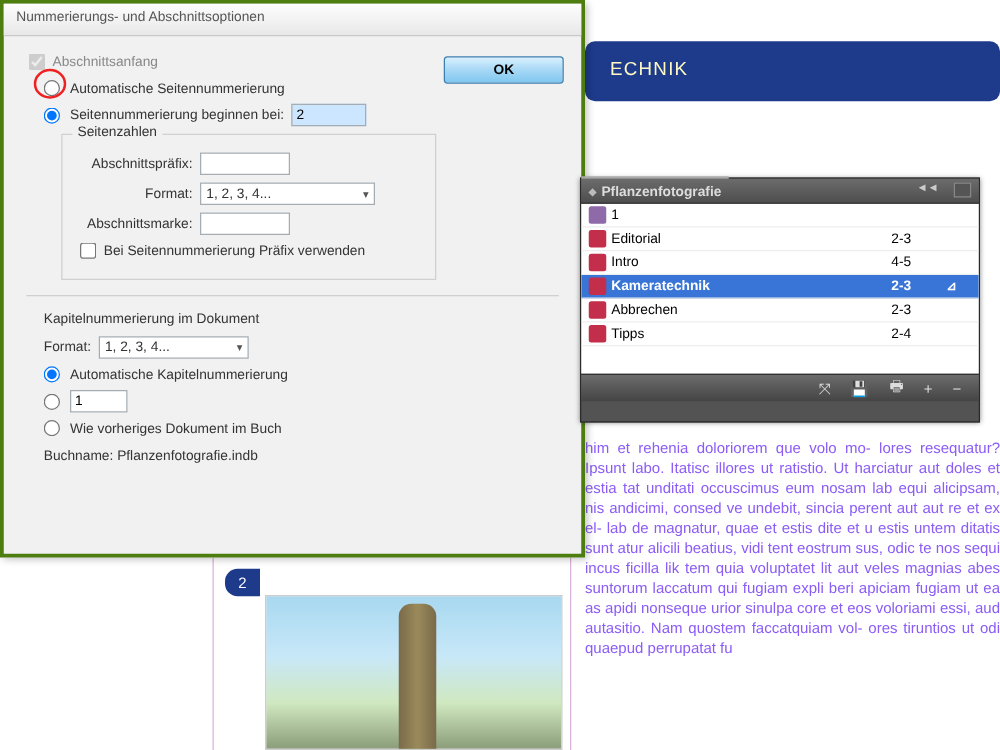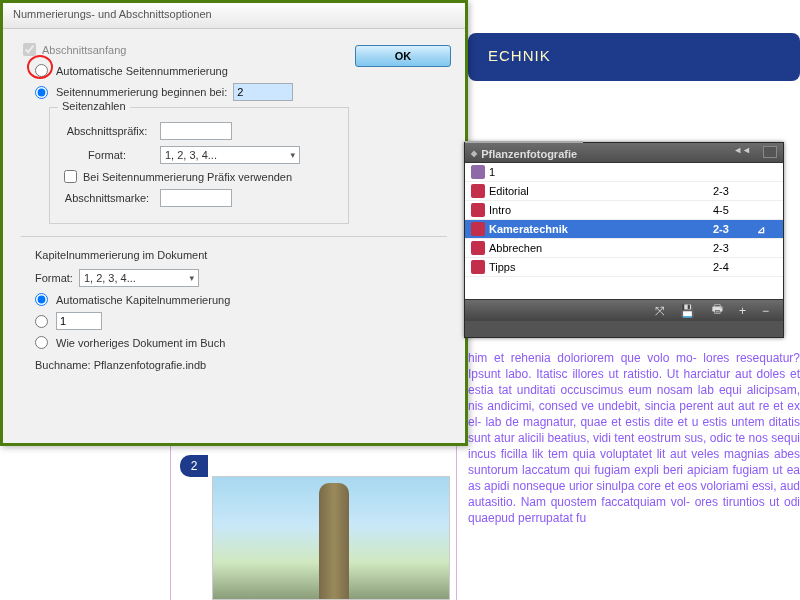--- a/index.html
+++ b/index.html
@@ -27,21 +27,21 @@
 
 .radio-row { display:flex; align-items:center; gap:6px; margin:6px 0 6px 14px; }
 .radio-row input[type=radio] { margin-right:2px; }
 .radio-row label { cursor: default; }
 .inline-input { width:60px; height:18px; border:1px solid #a5acb2; background:#fff; padding:0 3px; font-size:11px; }
 .inline-input.sel { background:#cde6ff; color:#000; }
 
 .fieldset { border:1px solid #d0d0d0; margin:6px 0 6px 28px; padding:8px 10px 10px; width: 300px; position:relative; }
 .fieldset .legend { position:absolute; top:-8px; left:8px; background:#f1f1f1; padding:0 4px; font-size:11px; }
 .fld-row { display:flex; align-items:center; gap:6px; margin:6px 0; }
-.fld-row .lbl { width:94px; text-align:center; }
+.fld-row .lbl { width:94px; text-align:right; }
 .fld-row .box { width:72px; height:18px; border:1px solid #a5acb2; background:#fff; }
 .fld-row .combo { width:140px; height:18px; border:1px solid #a5acb2; background:#fff; padding:0 4px; display:flex; align-items:center; justify-content:space-between; font-size:11px; }
 .fld-row .combo::after { content:"▾"; font-size:9px; color:#555; }
 
 .separator { height:1px; background:#d0d0d0; margin: 12px 0; }
 .sect-title { margin:2px 0 8px 14px; }
 .chapter-rows .radio-row { margin-left:14px; }
 .bookname { margin:10px 0 0 14px; }
 
 .btns { position:absolute; top:16px; right:14px; display:flex; flex-direction:row; gap:8px; }
@@ -107,27 +107,27 @@
       <div class="fld-row">
         <span class="lbl">Abschnittspräfix:</span>
         <input class="box" style="">
       </div>
       <div class="fld-row">
         <span class="lbl">Format:</span>
         <div class="combo">
             <span>1, 2, 3, 4...</span>
           </div>
       </div>
+      <div class="fld-row">
+        <span class="lbl">Abschnittsmarke:</span>
+        <input class="box" style="">
+      </div>
       <div class="fld-row" style="margin-left:4px;">
         <input type="checkbox" style="">
         <label>Bei Seitennummerierung Präfix verwenden</label>
-      </div>
-      <div class="fld-row">
-        <span class="lbl">Abschnittsmarke:</span>
-        <input class="box" style="">
       </div>
     </div>
 
     <div class="separator"></div>
 
     <div class="sect-title">Kapitelnummerierung im Dokument</div>
     <div class="fld-row" style="margin-left:14px;">
       <span>Format:</span>
       <div class="combo" style="width:120px;">
           <span>1, 2, 3, 4...</span>

